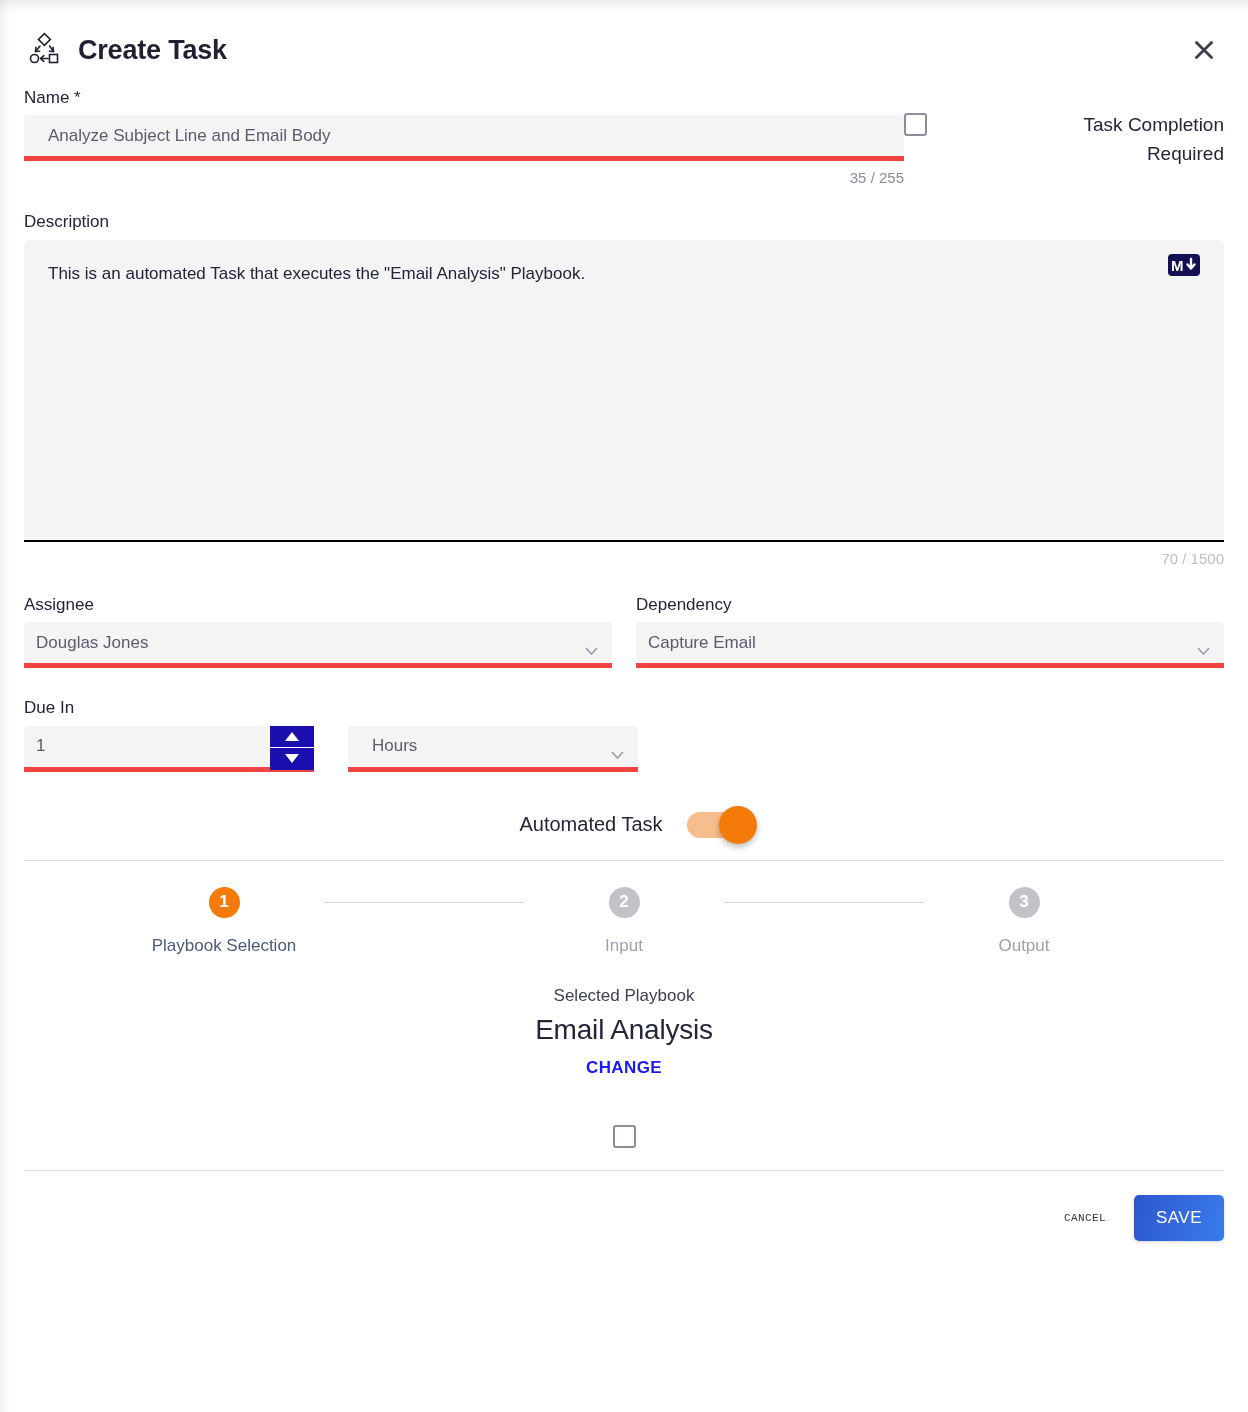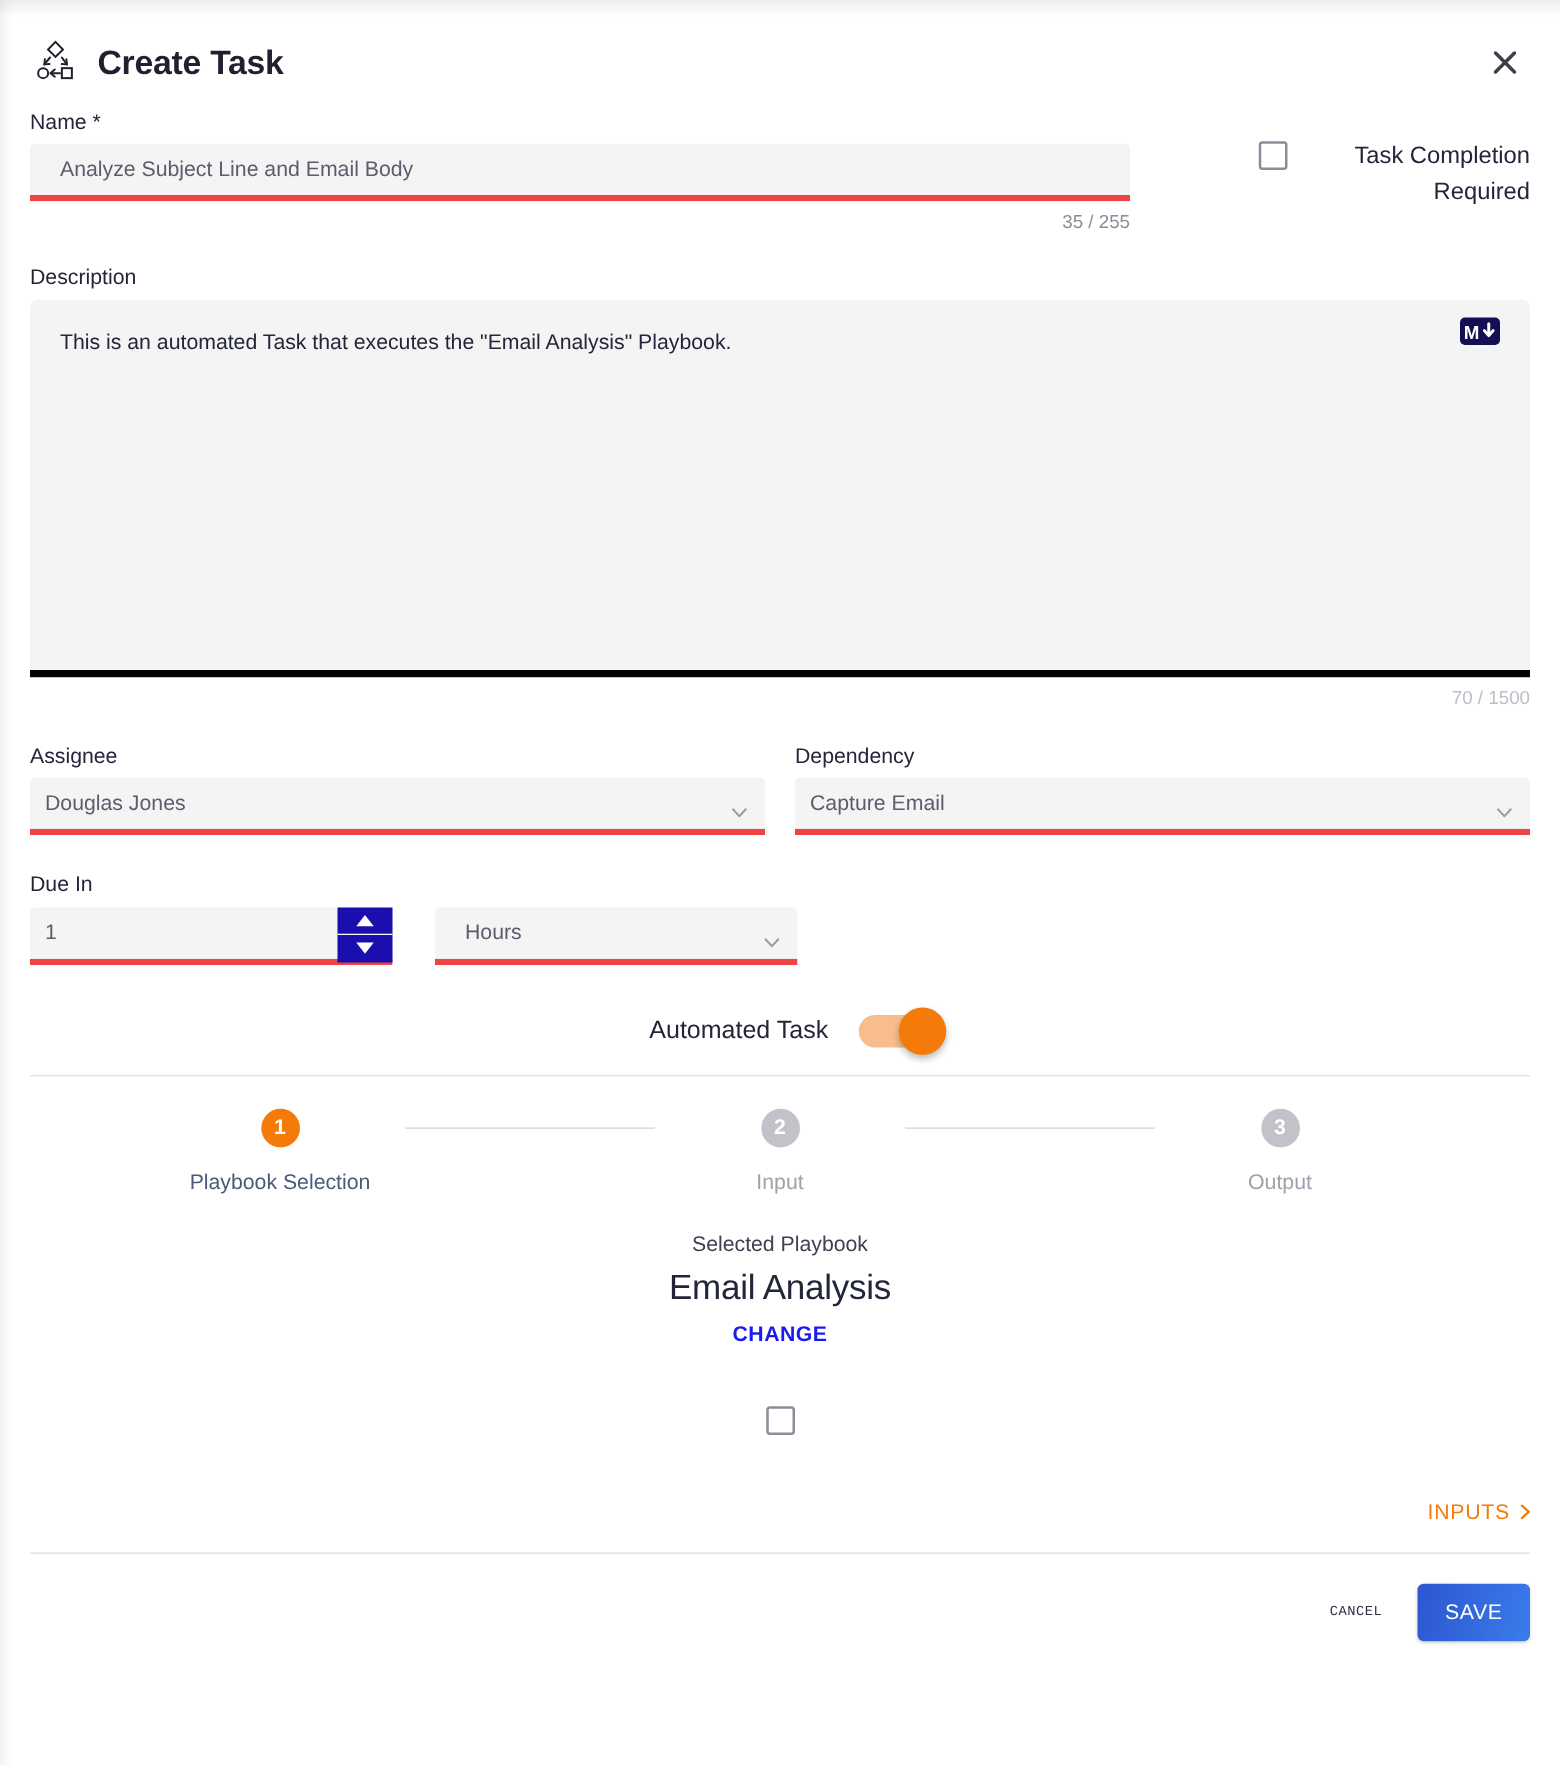--- a/index.html
+++ b/index.html
@@ -68,39 +68,39 @@
     font-size: 15px; color: #8a8d9a;
     text-align: right; margin-top: 8px;
   }
   .counter.muted { color: #bdbfc7; }
 
   
   .name-row { display: flex; padding: 14px 24px 0 24px; }
   .name-col { width: 880px; }
   .completion-col {
     flex: 1;
-    display: flex; align-items: flex-start; justify-content: flex-end;
+    display: flex; align-items: flex-start; justify-content: space-between;
     padding-top: 22px; padding-right: 0;
   }
   .cb-box {
     width: 23px; height: 23px; flex: 0 0 23px;
     border: 2px solid #8a8d9a; border-radius: 3px;
     background: #fff; margin-top: 3px; cursor: pointer;
   }
   .completion-label {
     font-size: 19px; color: #23263a; line-height: 1.55;
     margin-left: 14px; text-align: right; max-width: 180px;
   }
 
   
   .desc-wrap { padding: 26px 24px 0 24px; }
   .textarea {
     position: relative;
     background: #f4f4f5;
-    border-bottom: 6px solid #000000;
+    border-bottom: 2px solid #000000;
     border-radius: 6px 6px 0 0;
     height: 302px;
     padding: 22px 24px;
     font-size: 17px; color: #23263a;
     line-height: 1.4;
   }
   .md-icon {
     position: absolute; right: 24px; top: 14px;
     width: 32px; height: 22px;
     background: #130f52; border-radius: 4px;
@@ -370,28 +370,20 @@
   <div class="playbook">
     <div class="playbook-caption">Selected Playbook</div>
     <div class="playbook-name">Email Analysis</div>
     <div class="change-link">CHANGE</div>
   </div>
 
   <div class="runauto-row">
     <span class="cb-box"></span>
   </div>
 
-  <div class="inputs-row">
-    <span class="inputs-link">
-      <span>INPUTS</span>
-      <svg viewBox="0 0 8 13" width="8" height="13" fill="none" stroke="#f47b0a" stroke-width="1.8">
-        <path d="M1 1 L7 6.5 L1 12"></path>
-      </svg>
-    </span>
-  </div>
 
   <div class="footer-div"></div>
   <div class="footer">
     <button class="btn-cancel">CANCEL</button>
     <button class="btn-save">SAVE</button>
   </div>
 
 </div>
 
 </body></html>

